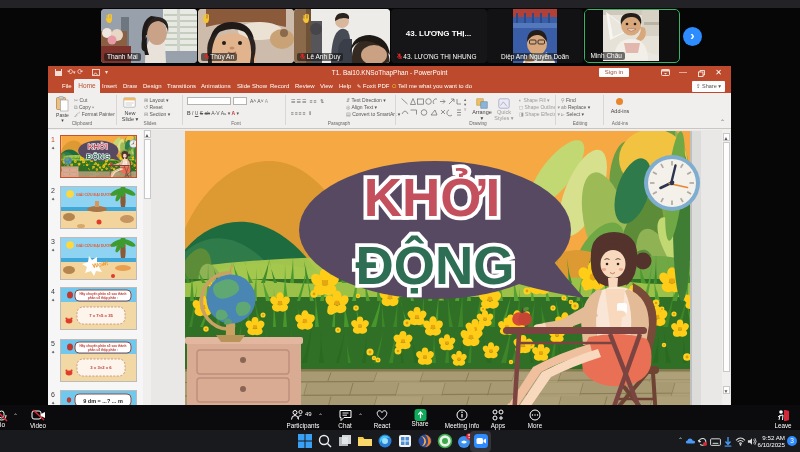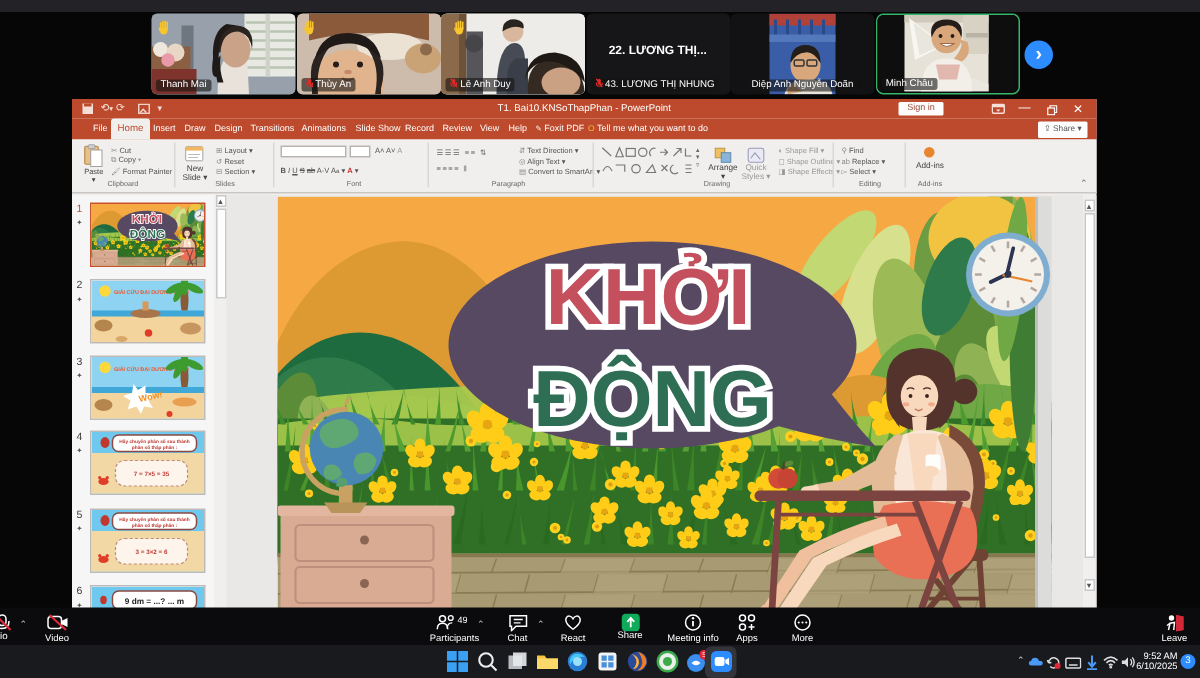--- a/index.html
+++ b/index.html
@@ -143,21 +143,21 @@
           </g>
         </svg>
 <div class="vlabel"><svg class="redmic" width="5" height="7" viewBox="0 0 5 7">
             <rect x="1.5" y="0.5" width="2" height="4" rx="1" fill="#e02828"></rect>
             <path d="M0.5,3 Q0.5,5.5 2.5,5.5 Q4.5,5.5 4.5,3" stroke="#e02828" stroke-width="0.8" fill="none"></path>
             <line x1="0.5" y1="0.5" x2="4.5" y2="6" stroke="#e02828" stroke-width="0.9"></line>
           </svg> Lê Anh Duy</div>
 </div>
 
 <div class="vt" style="left:390.5px;background:#161618">
-<div style="position:absolute;left:0;top:20px;width:96px;text-align:center;color:#fff;font-size:8px;font-weight:bold">22. LƯƠNG THỊ...</div>
+<div style="position:absolute;left:0;top:20px;width:96px;text-align:center;color:#fff;font-size:8px;font-weight:bold">43. LƯƠNG THỊ...</div>
 <div class="vlabel"><svg class="redmic" width="5" height="7" viewBox="0 0 5 7">
             <rect x="1.5" y="0.5" width="2" height="4" rx="1" fill="#e02828"></rect>
             <path d="M0.5,3 Q0.5,5.5 2.5,5.5 Q4.5,5.5 4.5,3" stroke="#e02828" stroke-width="0.8" fill="none"></path>
             <line x1="0.5" y1="0.5" x2="4.5" y2="6" stroke="#e02828" stroke-width="0.9"></line>
           </svg> 43. LƯƠNG THỊ NHUNG</div>
 </div>
 
 <div class="vt" style="left:487px;background:#111">
 <svg width="96" height="54" viewBox="0 0 96 54">
 <rect width="96" height="54" fill="#121214"></rect>

